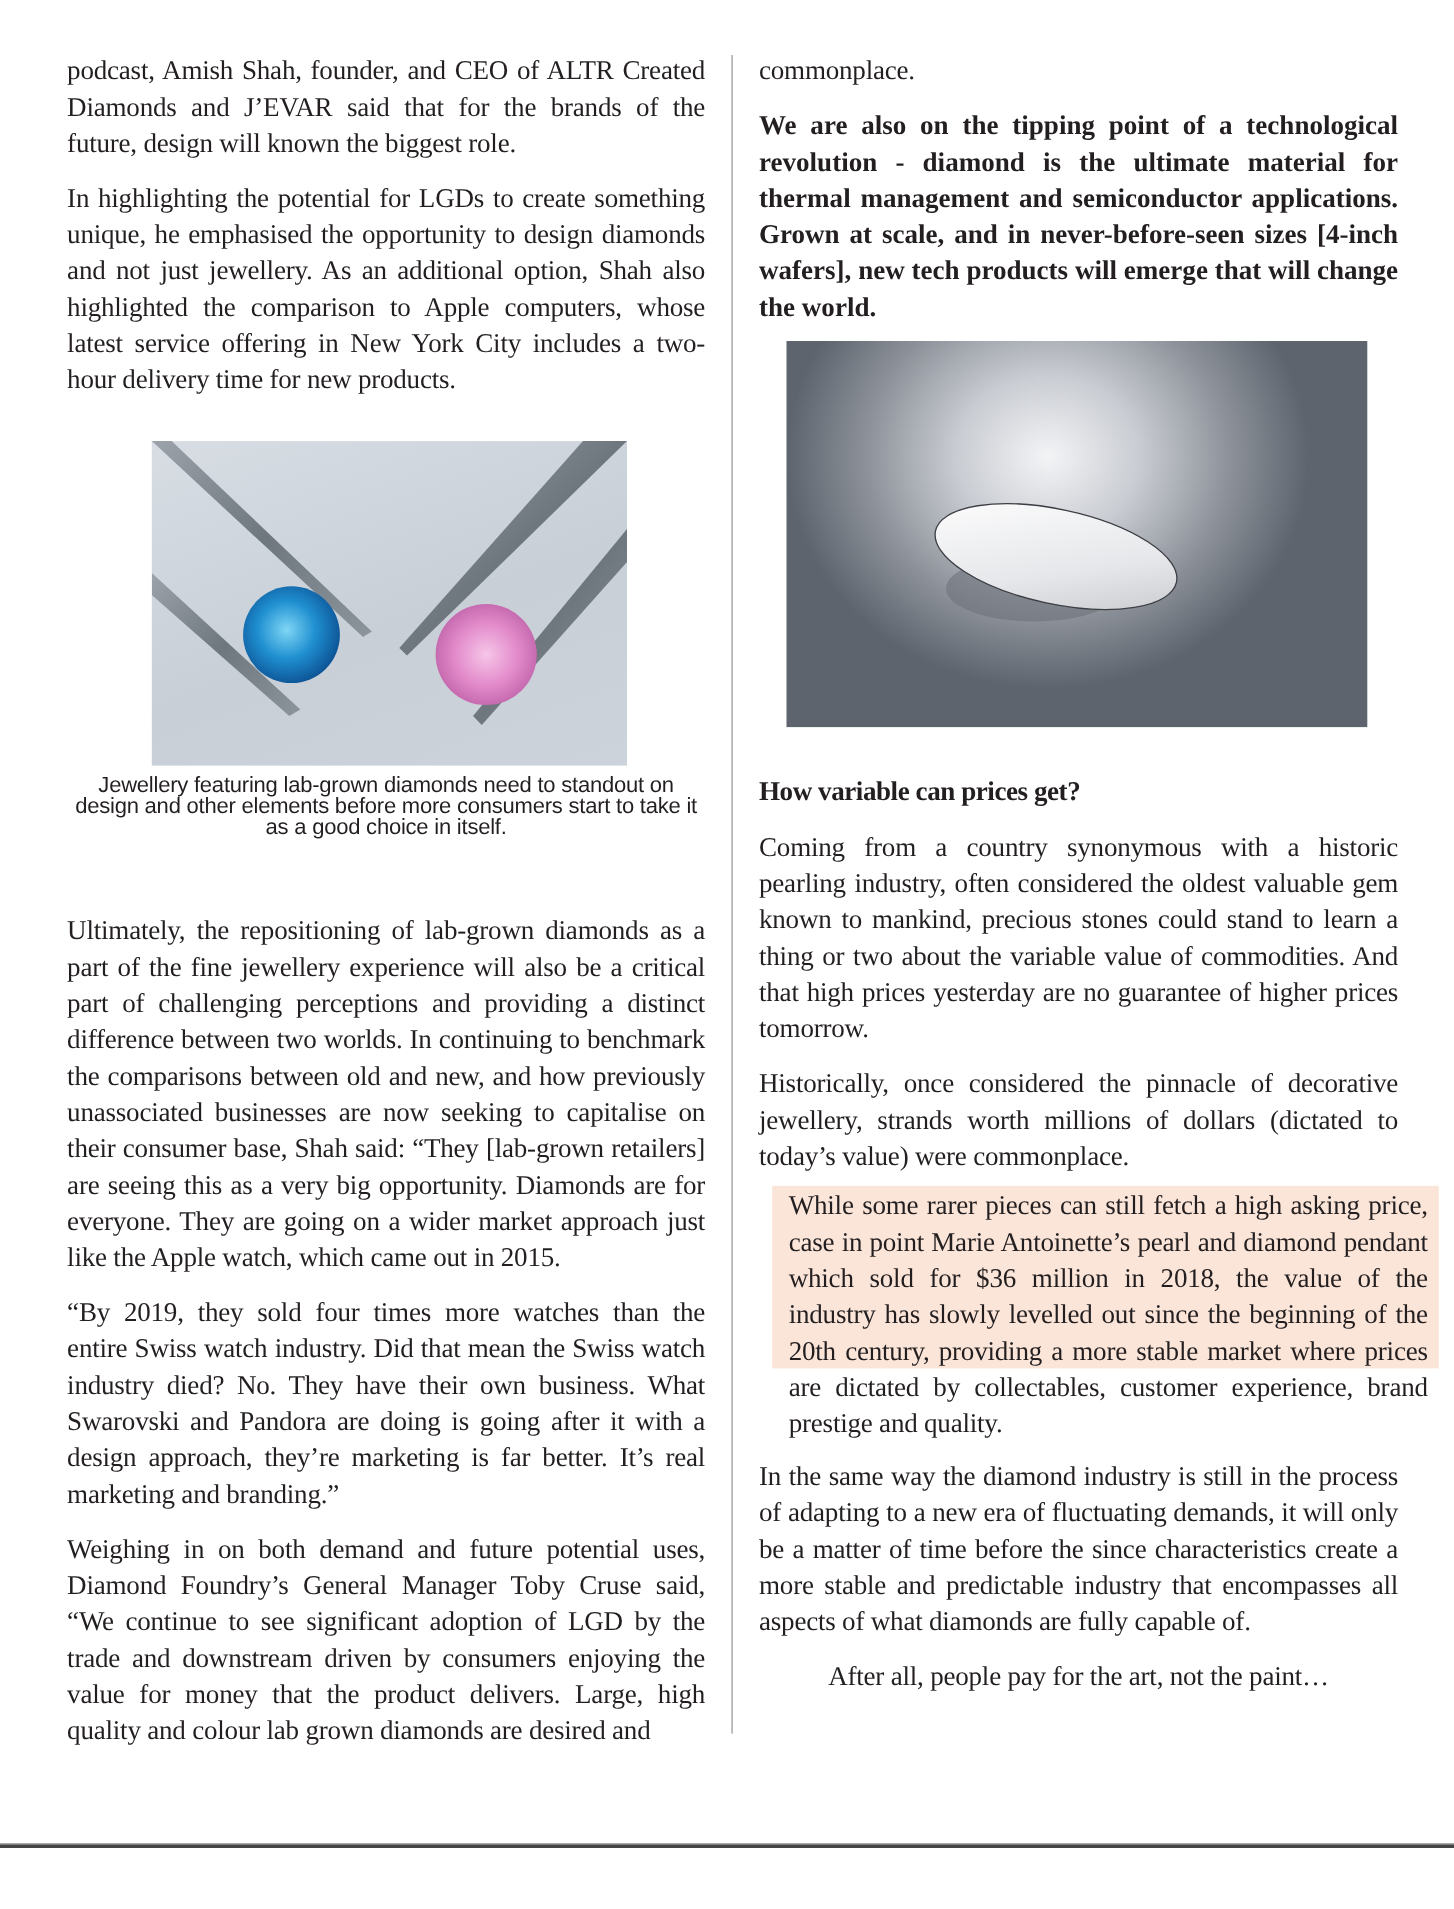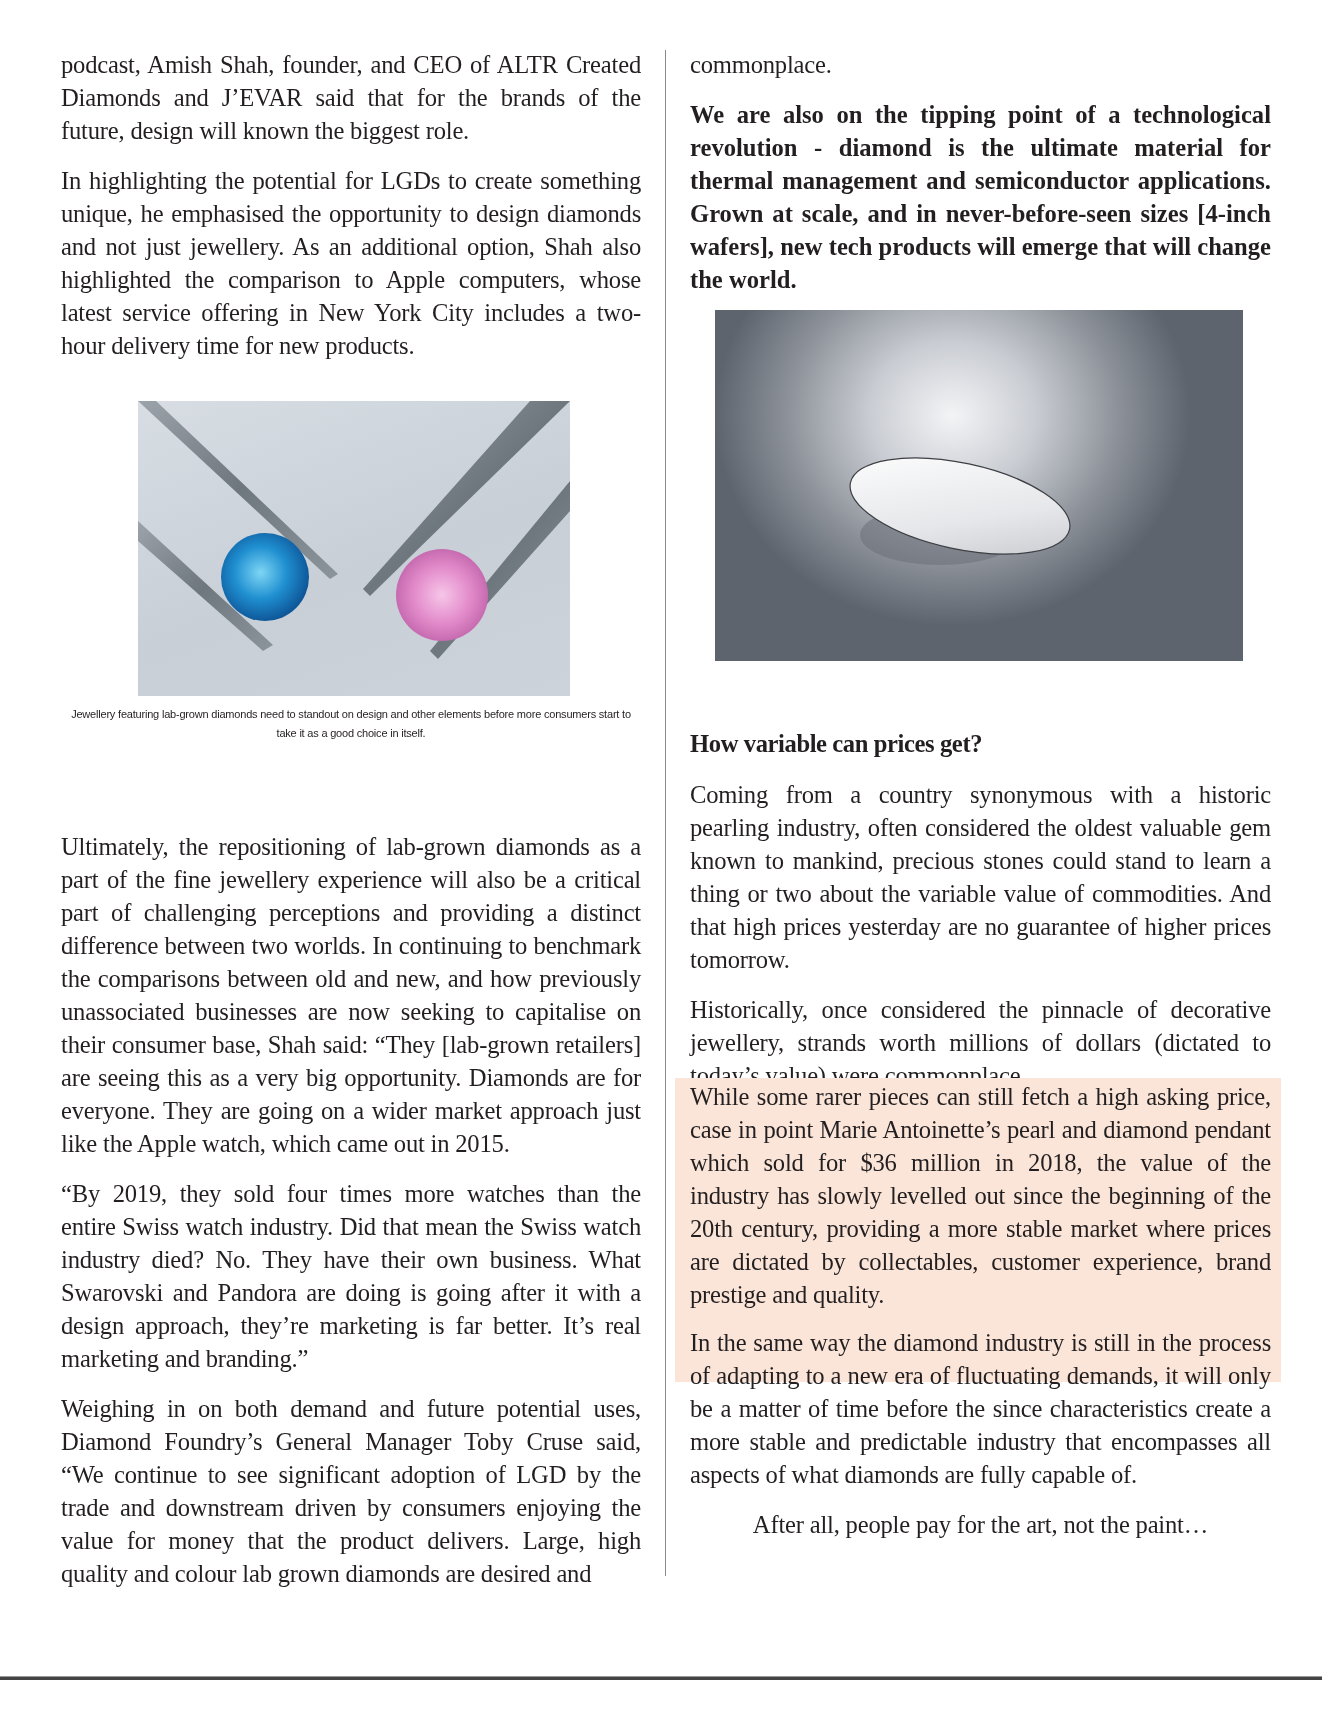--- a/index.html
+++ b/index.html
@@ -6,26 +6,26 @@
   body { width: 1322px; height: 1735px; position: relative; overflow: hidden;
          font-family: "Liberation Serif", "DejaVu Serif", serif; color: #231f20; }
   .col { position: absolute; top: 48px; }
   .col-left { left: 61px; width: 580px; }
   .col-right { left: 690px; width: 581px; }
   .divider { position: absolute; left: 665px; top: 50px; width: 1px; height: 1526px; background: #8a8a8a; }
   p.body { margin: 0 0 17px 0; font-size: 24.6px; line-height: 33px; text-align: justify;
            letter-spacing: -0.2px; }
   p.bold { font-weight: bold; font-size: 24.6px; line-height: 33px; text-align: justify; margin: 0 0 17px 0; }
   h3.sub { font-size: 24.6px; font-weight: bold; margin: 0 0 18px 0; line-height: 33px; letter-spacing: -0.4px; }
-  .highlight { position: absolute; left: 675px; top: 1078px; width: 606px; height: 304px; background: #fbe5d8; }
+  .highlight { position: absolute; left: 702px; top: 1078px; width: 606px; height: 166px; background: #fbe5d8; }
   .highlight p.body { position: absolute; left: 15px; top: 2px; width: 581px; }
   .fig-left { position: absolute; left: 138px; top: 401px; width: 432px; height: 295px; overflow: hidden;
               background: linear-gradient(160deg, #d7dde3 0%, #c8cfd7 55%, #cdd3da 100%); }
   .caption { position: absolute; left: 61px; top: 705px; width: 580px; text-align: center;
-             font-family: "Liberation Sans", "DejaVu Sans", sans-serif; font-size: 11px; line-height: 19px; color: #231f20; letter-spacing: -0.2px; }
+             font-family: "Liberation Sans", "DejaVu Sans", sans-serif; font-size: 20px; line-height: 19px; color: #231f20; letter-spacing: -0.2px; }
   .fig-right { position: absolute; left: 715px; top: 310px; width: 528px; height: 351px; overflow: hidden;
                background: radial-gradient(ellipse 45% 60% at 45% 30%, #f3f4f6 0%, #c9ccd2 35%, #8c9199 70%, #5d646d 100%); }
   .bottom-rule { position: absolute; left: 0; top: 1676px; width: 1322px; height: 3px; background: #444; border-top: 1px solid #999; }
 </style>
 </head>
 <body>
 
 <div class="col col-left">
   <p class="body">podcast, Amish Shah, founder, and CEO of ALTR Created Diamonds and J’EVAR said that for the brands of the future, design will known the biggest role.</p>
   <p class="body">In highlighting the potential for LGDs to create something unique, he emphasised the opportunity to design diamonds and not just jewellery. As an additional option, Shah also highlighted the comparison to Apple computers, whose latest service offering in New York City includes a two-hour delivery time for new products.</p>
@@ -81,21 +81,21 @@
         <stop offset="0" stop-color="#ffffff"></stop>
           <stop offset="0.6" stop-color="#e6e7ea"></stop>
           <stop offset="1" stop-color="#c3c6cb"></stop>
       </linearGradient>
     </defs>
     <ellipse cx="225" cy="225" rx="80" ry="30" fill="#6c7078" opacity="0.55"></ellipse>
     <ellipse cx="245" cy="196" rx="112" ry="43" transform="rotate(12 245 196)" fill="url(#wafer)" stroke="#3d3f44" stroke-width="1.2"></ellipse>
   </svg>
 </div>
 
-<div class="col col-right" style="top: 703px; margin-top: 24px;">
+<div class="col col-right" style="top: 703px;">
   <h3 class="sub">How variable can prices get?</h3>
   <p class="body">Coming from a country synonymous with a historic pearling industry, often considered the oldest valuable gem known to mankind, precious stones could stand to learn a thing or two about the variable value of commodities. And that high prices yesterday are no guarantee of higher prices tomorrow.</p>
   <p class="body">Historically, once considered the pinnacle of decorative jewellery, strands worth millions of dollars (dictated to today’s value) were commonplace.</p>
 </div>
 
 <div class="highlight" style="background: rgb(251, 229, 216);">
   <p class="body">While some rarer pieces can still fetch a high asking price, case in point Marie Antoinette’s pearl and diamond pendant which sold for $36 million in 2018, the value of the industry has slowly levelled out since the beginning of the 20th century, providing a more stable market where prices are dictated by collectables, customer experience, brand prestige and quality.</p>
 </div>
 
 <div class="col col-right" style="top: 1326px;">

